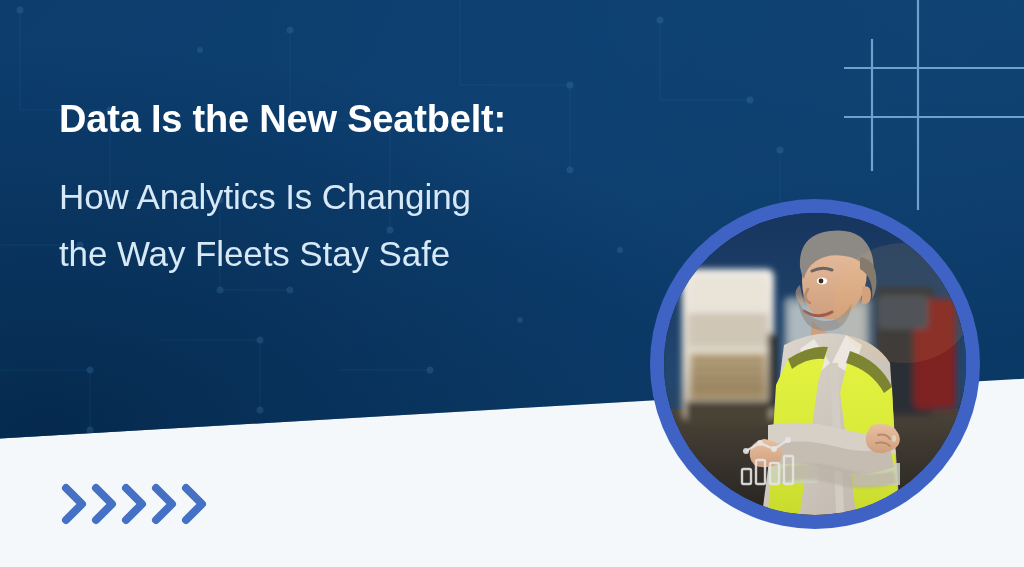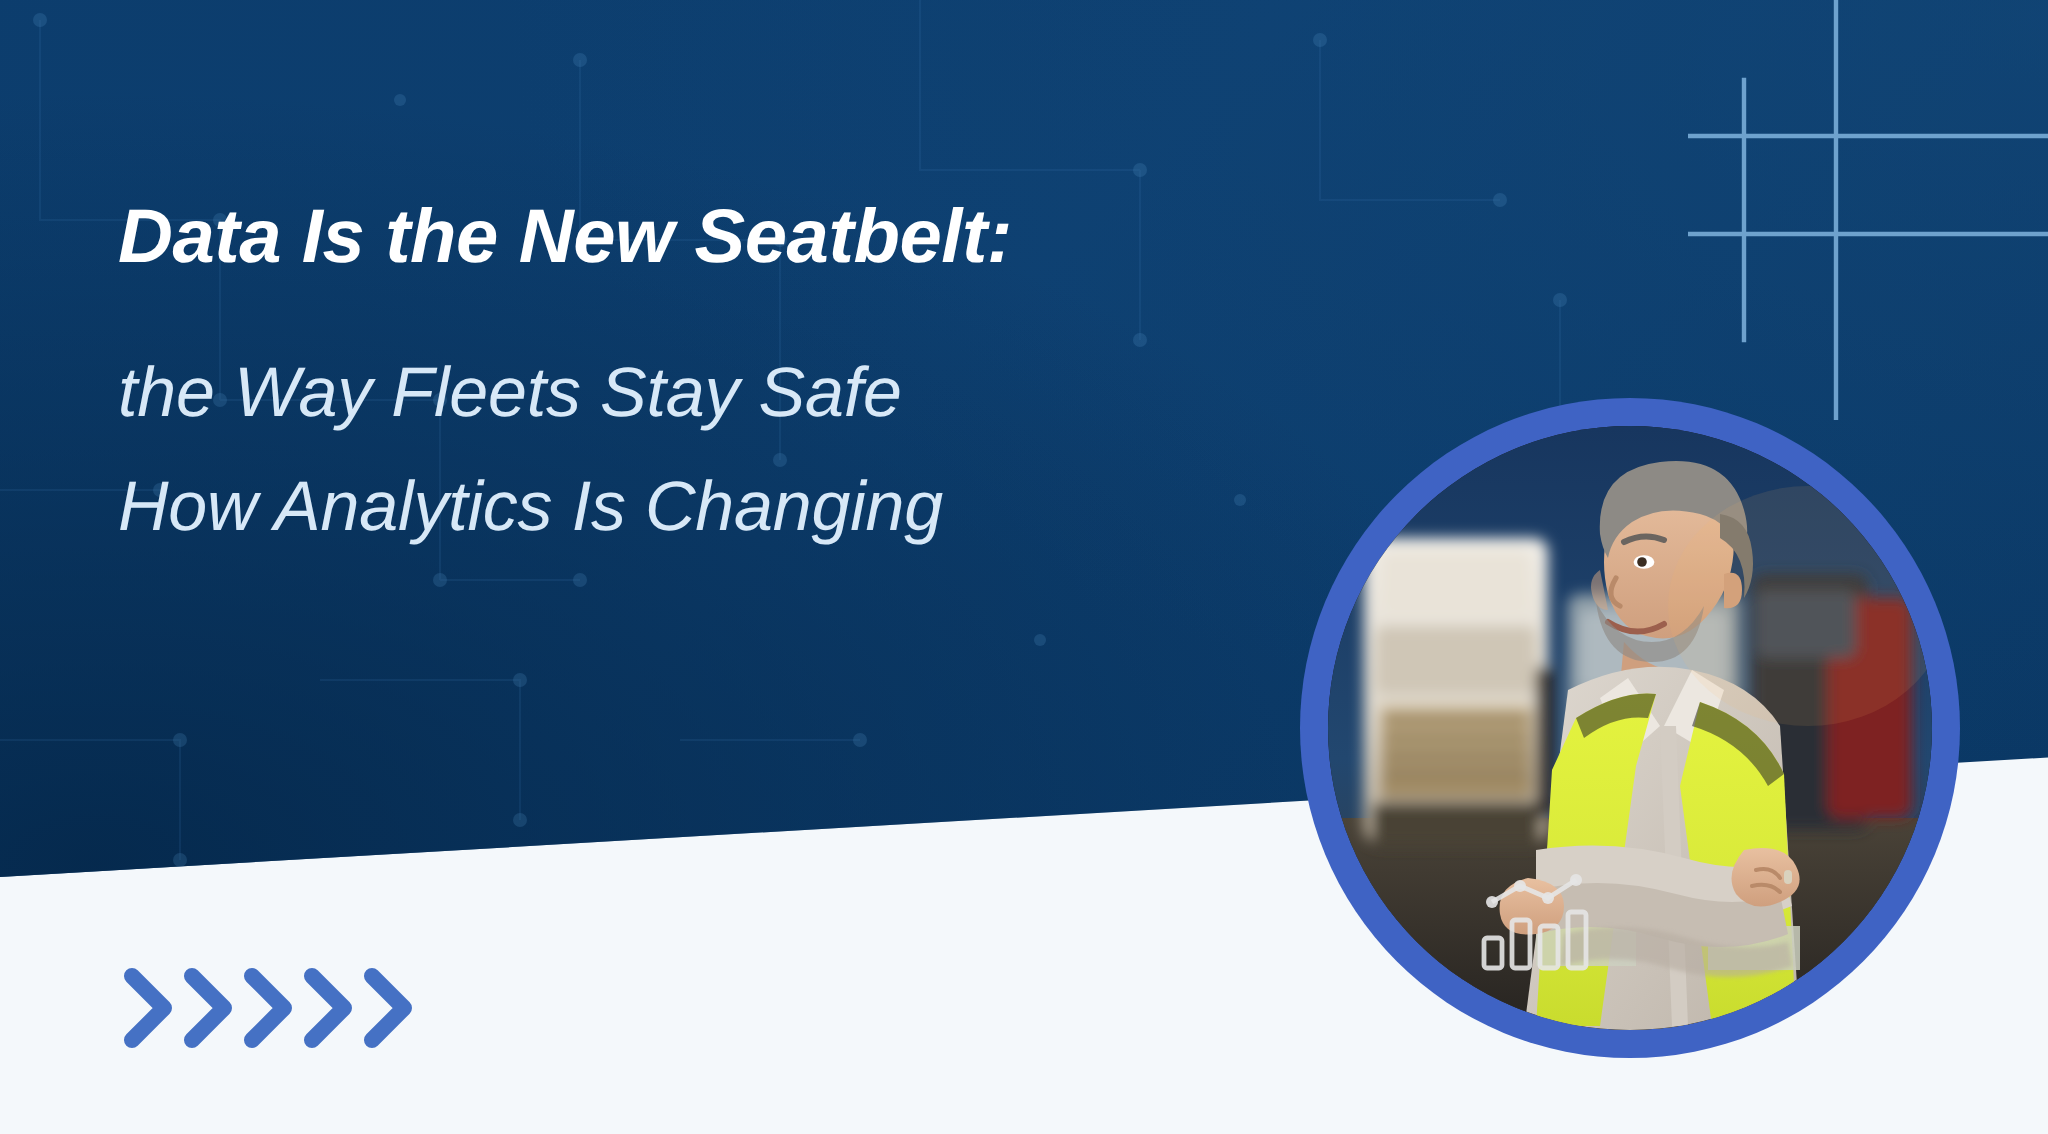--- a/index.html
+++ b/index.html
@@ -36,21 +36,21 @@
     clip-path:polygon(0 0, 100% 0, 100% 84.0%, 0 98.0%);
     opacity:.5;
   }
   .circuit svg{width:100%;height:100%;display:block;}
 
   
   .grid-lines{position:absolute;top:0;right:0;width:180px;height:210px;}
   .grid-lines svg{display:block;}
 
   
-  .copy{position:absolute;left:59px;top:96px;width:600px;font-style:italic;}
+  .copy{position:absolute;left:59px;top:96px;width:600px;}
   .headline{
     margin:0;
     font-size:38px;line-height:46px;font-weight:700;letter-spacing:-.2px;
     color:#ffffff;white-space:nowrap;
   }
   .subline{
     margin:26px 0 0 0;
     font-size:35px;line-height:57px;font-weight:400;letter-spacing:-.1px;
     color:#d7e8f7;
   }
@@ -144,22 +144,22 @@
         <line x1="74" y1="-10" x2="74" y2="210"></line>
         <line x1="-10" y1="68" x2="180" y2="68"></line>
         <line x1="-10" y1="117" x2="180" y2="117"></line>
       </g>
     </svg>
   </div>
 
   <div class="copy">
     <h1 class="headline">Data Is the New Seatbelt:</h1>
     <p class="subline">
+      <span>How Analytics Is Changing</span>
       <span>the Way Fleets Stay Safe</span>
-      <span>How Analytics Is Changing</span>
     </p>
   </div>
 
   <div class="portrait">
     <div class="portrait-inner">
       <div class="photo">
         <svg viewBox="0 0 302 302" preserveAspectRatio="xMidYMid slice" xmlns="http://www.w3.org/2000/svg">
           <defs>
             <linearGradient id="sky" x1="0" y1="0" x2="0" y2="1">
               <stop offset="0%" stop-color="#17365f"></stop>

